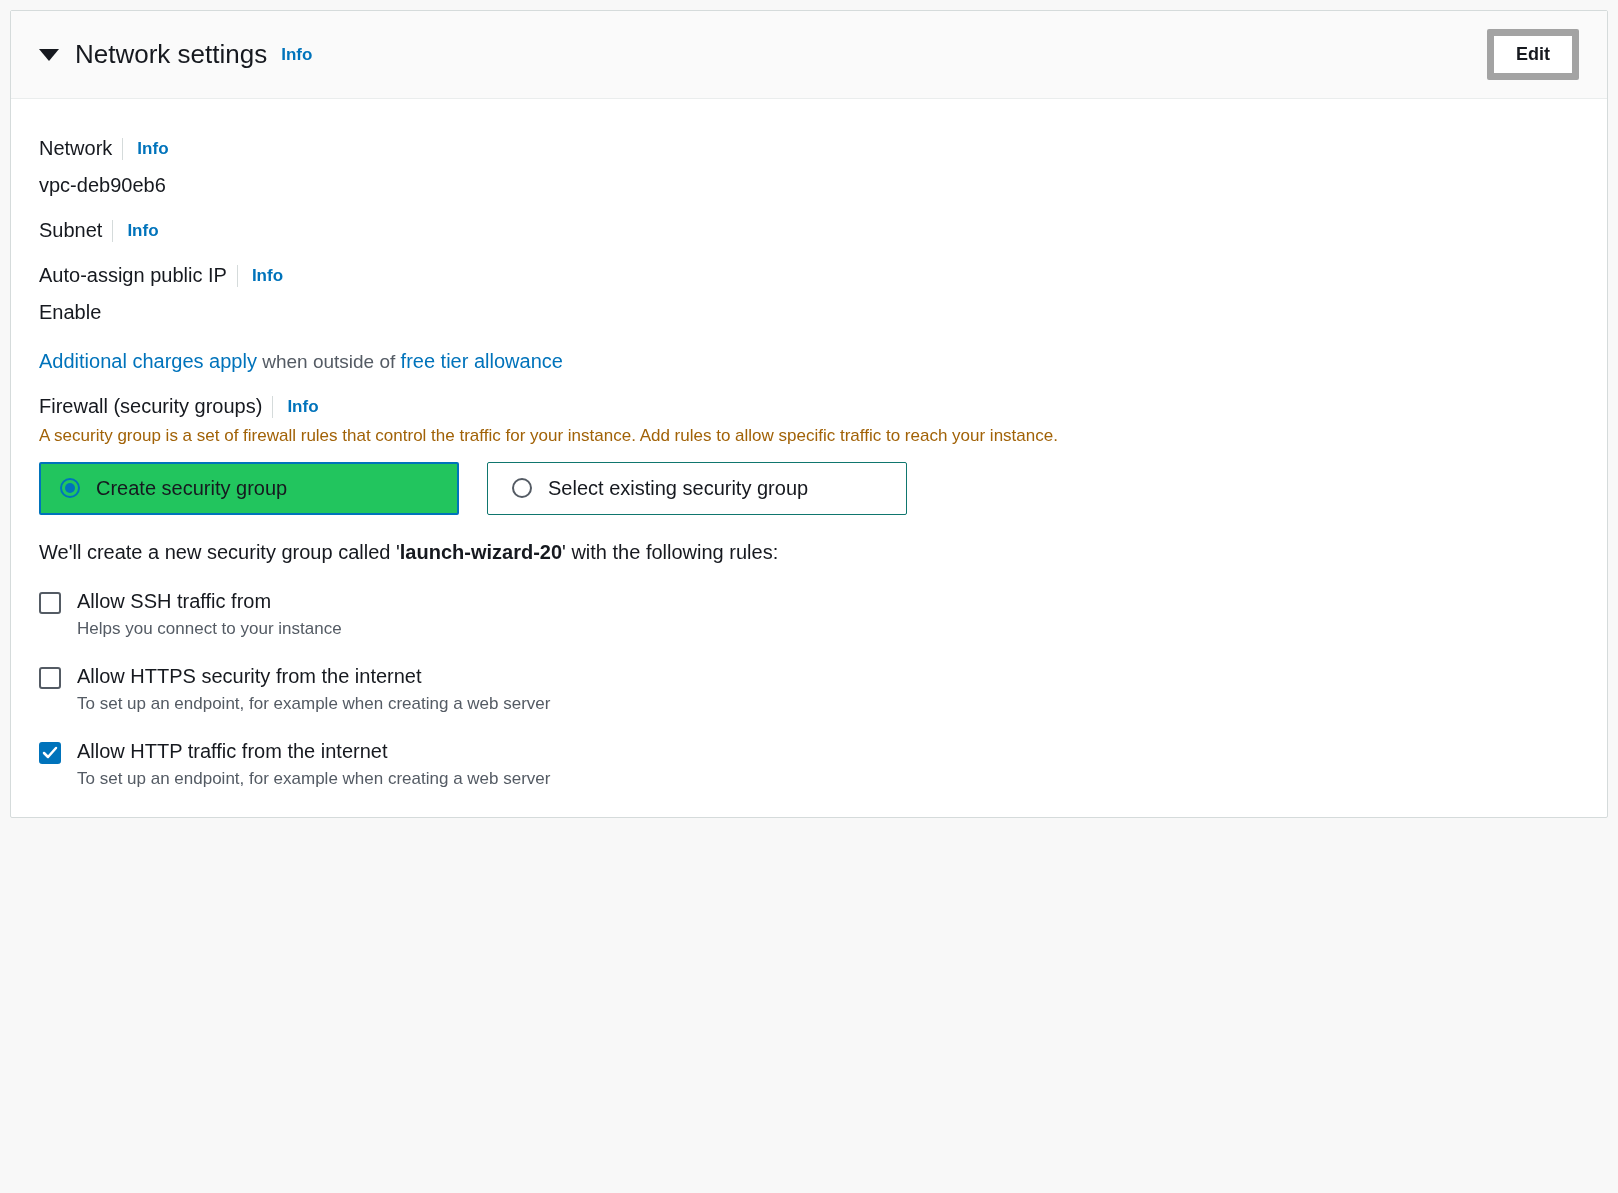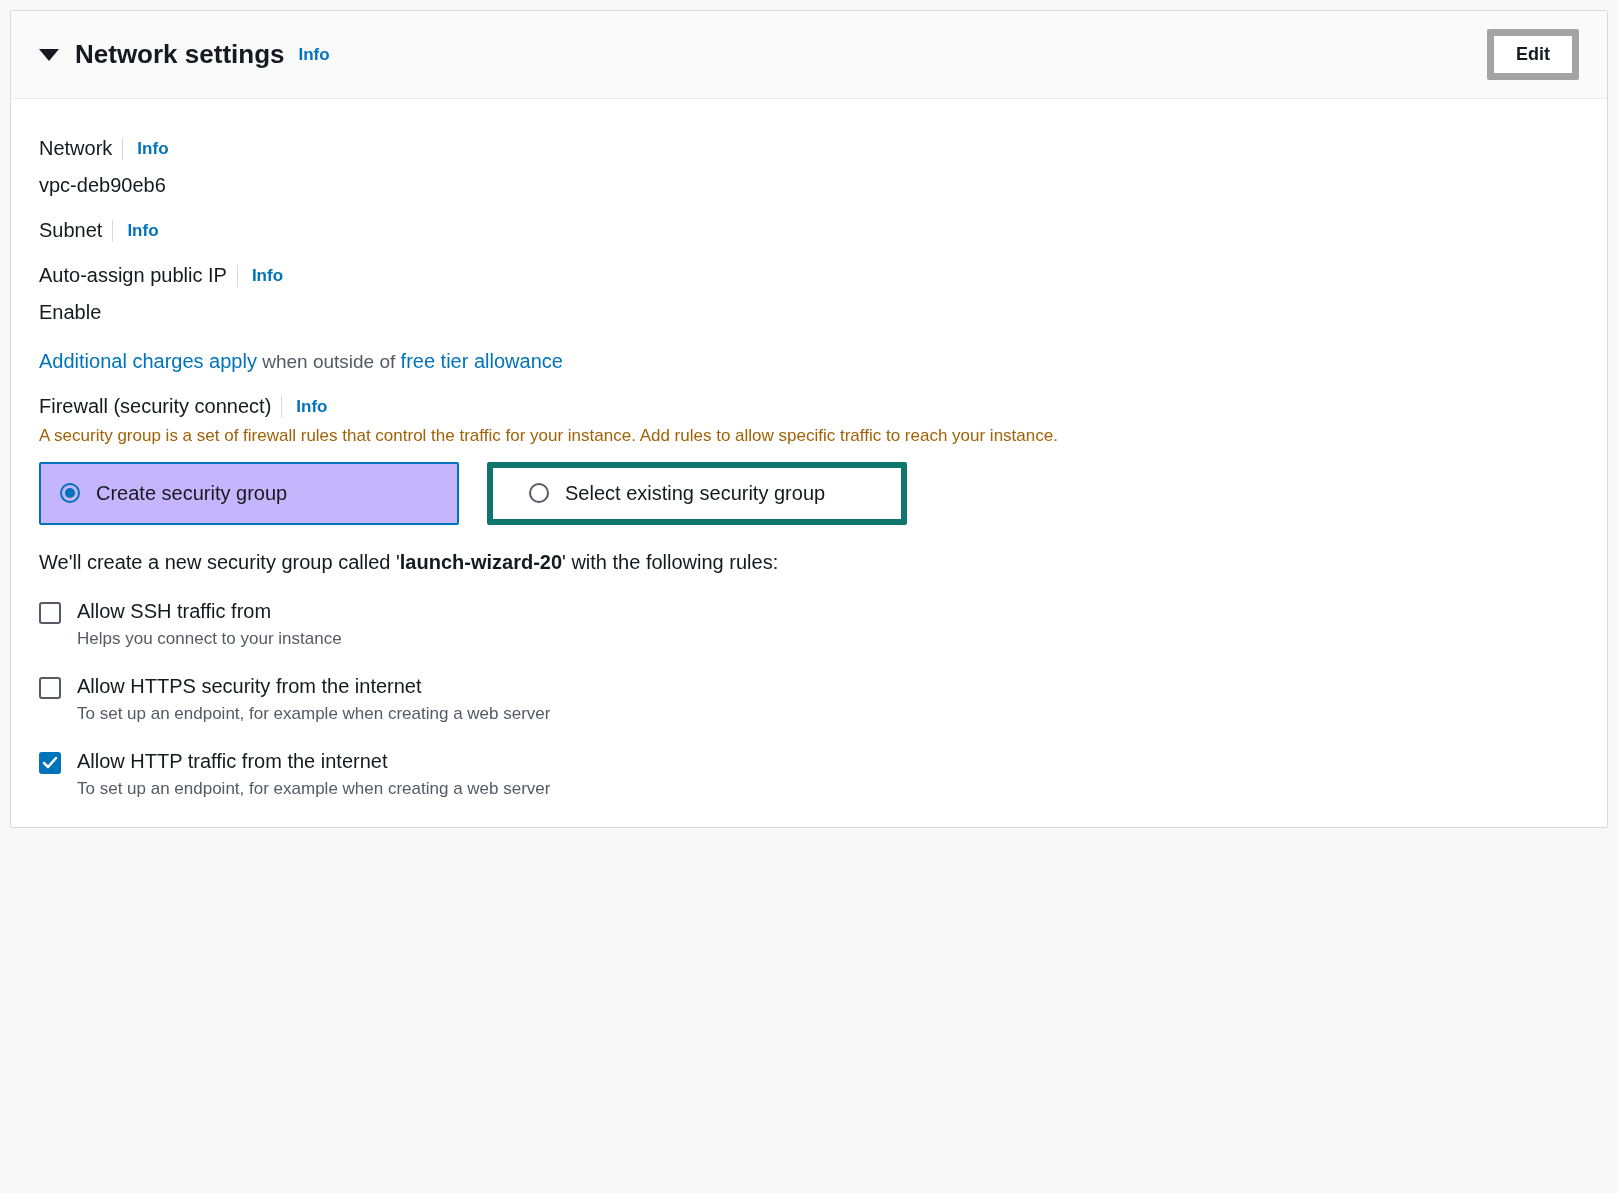--- a/index.html
+++ b/index.html
@@ -26,21 +26,21 @@
     display: inline-block;
     width: 0; height: 0;
     border-left: 10px solid transparent;
     border-right: 10px solid transparent;
     border-top: 12px solid #16191f;
     margin-right: 16px;
     cursor: pointer;
   }
   .panel-title {
     font-size: 26px;
-    font-weight: 700;
+    font-weight: 400;
     margin-right: 14px;
   }
   .info-link {
     color: #0073bb;
     font-size: 17px;
     font-weight: 700;
     cursor: pointer;
     text-decoration: none;
   }
   .info-sep {
@@ -86,34 +86,34 @@
     font-size: 17px;
     margin-top: 6px;
     line-height: 1.4;
   }
   .sg-options {
     display: flex;
     gap: 28px;
     margin-top: 14px;
   }
   .sg-tile {
-    border: 6px solid #0f766e;
+    border: 1px solid #0f766e;
     border-radius: 2px;
-    padding: 14px 36px;
+    padding: 14px 24px;
     display: flex;
     align-items: center;
     gap: 16px;
     font-size: 20px;
     cursor: pointer;
     background: #fff;
     min-width: 420px;
   }
   .sg-tile.selected {
     border: 2px solid #0073bb;
-    background: #c4b5fd;
+    background: #22c55e;
     padding: 13px 19px;
   }
   .radio {
     width: 20px; height: 20px;
     border: 2px solid #545b64;
     border-radius: 50%;
     display: inline-flex;
     align-items: center; justify-content: center;
     flex-shrink: 0;
   }
@@ -182,21 +182,21 @@
       <span class="info-sep"></span>
       <a class="info-link">Info</a>
     </div>
     <div class="field-value">Enable</div>
 
     <div class="charges">
       <span class="link">Additional charges apply</span><span class="muted-inline"> when outside of </span><span class="link">free tier allowance</span>
     </div>
 
     <div class="field-label">
-      <span class="field-label-text">Firewall (security connect)</span>
+      <span class="field-label-text">Firewall (security groups)</span>
       <span class="info-sep"></span>
       <a class="info-link">Info</a>
     </div>
     <div class="sg-desc">A security group is a set of firewall rules that control the traffic for your instance. Add rules to allow specific traffic to reach your instance.</div>
 
     <div class="sg-options">
       <div class="sg-tile selected">
         <span class="radio checked"></span>
         <span>Create security group</span>
       </div>

